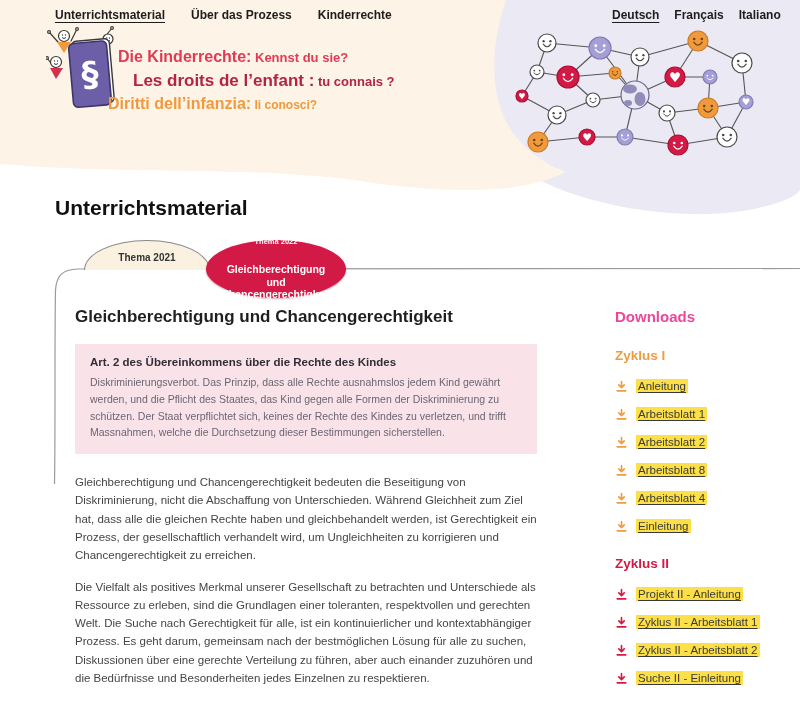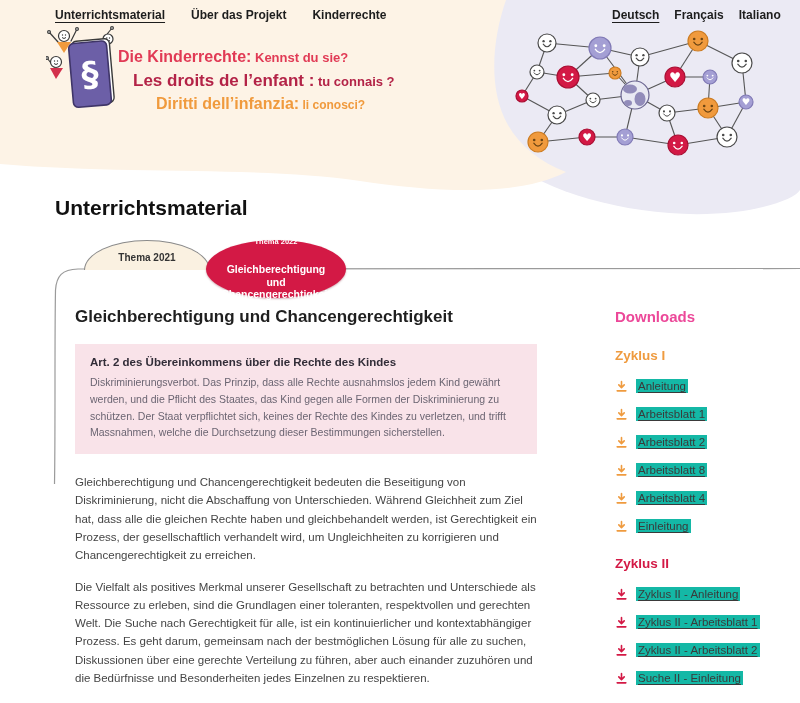--- a/index.html
+++ b/index.html
@@ -20,21 +20,21 @@
   .nav-link.active { text-decoration:underline; text-underline-offset:3px; }
 
   
   .logo { position:absolute; left:46px; top:26px; width:82px; height:102px; z-index:4; cursor:pointer; }
   .banner-line { position:absolute; z-index:4; white-space:nowrap; }
   .banner-line .lead { font-weight:700; }
   .line-de { left:118px; top:48px; color:#e13a55; }
   .line-de .lead { font-size:16px; } .line-de .rest { font-size:13px; font-weight:700; }
   .line-fr { left:133px; top:71px; color:#b32347; }
   .line-fr .lead { font-size:17px; } .line-fr .rest { font-size:13px; font-weight:700; }
-  .line-it { left:108px; top:95px; color:#f09a3d;margin-left:48px; }
+  .line-it { left:108px; top:95px; color:#f09a3d; }
   .line-it .lead { font-size:16px; } .line-it .rest { font-size:12px; font-weight:700; }
 
   .network { position:absolute; left:490px; top:20px; width:310px; height:160px; z-index:3; }
 
   
   .page-title { position:absolute; left:55px; top:196px; font-size:21px; font-weight:700; color:#111; z-index:4; }
 
   
   .tab-2021 {
     position:absolute; left:84px; top:240px; width:126px; height:30px; z-index:2;
@@ -65,35 +65,35 @@
   
   .downloads { position:absolute; left:615px; top:308px; width:180px; z-index:2; }
   .downloads h3 { font-size:15px; font-weight:700; color:#ec4899; margin-bottom:18px; }
   .dl-section-title { font-size:13.5px; font-weight:700; margin:23px 0 16px; }
   .s1 .dl-section-title { color:#ef9b3f; }
   .s2 .dl-section-title { color:#d31945; }
   .s3 .dl-section-title { color:#5b54a0; }
   .dl-link { display:flex; align-items:center; gap:8px; margin-bottom:14px; cursor:pointer; text-decoration:none; }
   .dl-icon { width:13px; height:13px; flex:0 0 13px; }
   .s1 .dl-icon { color:#ef9b3f; } .s2 .dl-icon { color:#d31945; }
-  .dl-text { font-size:11.5px; color:#3a3a3a; text-decoration:underline; text-underline-offset:2px; background:#14b8a6; padding:1px 2px; }
+  .dl-text { font-size:11.5px; color:#3a3a3a; text-decoration:underline; text-underline-offset:2px; background:#fde047; padding:1px 2px; }
 </style>
 </head>
 <body>
 
 <div class="page">
 
   <svg class="header-bg" viewBox="0 0 800 230" aria-hidden="true">
     <path d="M492,0 C470,55 462,120 505,158 C548,196 650,222 735,212 C772,207 795,198 800,190 L800,0 Z" fill="#ebeaf4"></path>
     <path d="M0,0 H506 C492,40 488,90 508,125 C520,146 540,162 566,172 C520,196 440,193 360,181 C260,166 130,175 0,164 Z" fill="#fdf3e6"></path>
   </svg>
 
   <nav class="main-nav">
     <a class="nav-link active">Unterrichtsmaterial</a>
-    <a class="nav-link">Über das Projekt</a>
+    <a class="nav-link">Über das Prozess</a>
     <a class="nav-link">Kinderrechte</a>
   </nav>
   <nav class="lang-nav">
     <a class="nav-link active">Deutsch</a>
     <a class="nav-link">Français</a>
     <a class="nav-link">Italiano</a>
   </nav>
 
   <svg class="logo" viewBox="0 0 82 102">
     <g stroke="#3a3a3a" stroke-width="1.2" fill="none" stroke-linecap="round">
@@ -332,21 +332,21 @@
       </a>
     </div>
 
     <div class="s2">
       <div class="dl-section-title">Zyklus II</div>
       <a class="dl-link">
         <svg class="dl-icon" viewBox="0 0 24 24">
             <path d="M12 3v10M7 9l5 5 5-5" stroke="currentColor" stroke-width="3" fill="none" stroke-linecap="round" stroke-linejoin="round"></path>
             <path d="M4 20h16" stroke="currentColor" stroke-width="3" stroke-linecap="round"></path>
           </svg>
-        <span class="dl-text">Zyklus II - Anleitung</span>
+        <span class="dl-text">Projekt II - Anleitung</span>
       </a>
       <a class="dl-link">
         <svg class="dl-icon" viewBox="0 0 24 24">
             <path d="M12 3v10M7 9l5 5 5-5" stroke="currentColor" stroke-width="3" fill="none" stroke-linecap="round" stroke-linejoin="round"></path>
             <path d="M4 20h16" stroke="currentColor" stroke-width="3" stroke-linecap="round"></path>
           </svg>
         <span class="dl-text">Zyklus II - Arbeitsblatt 1</span>
       </a>
       <a class="dl-link">
         <svg class="dl-icon" viewBox="0 0 24 24">

